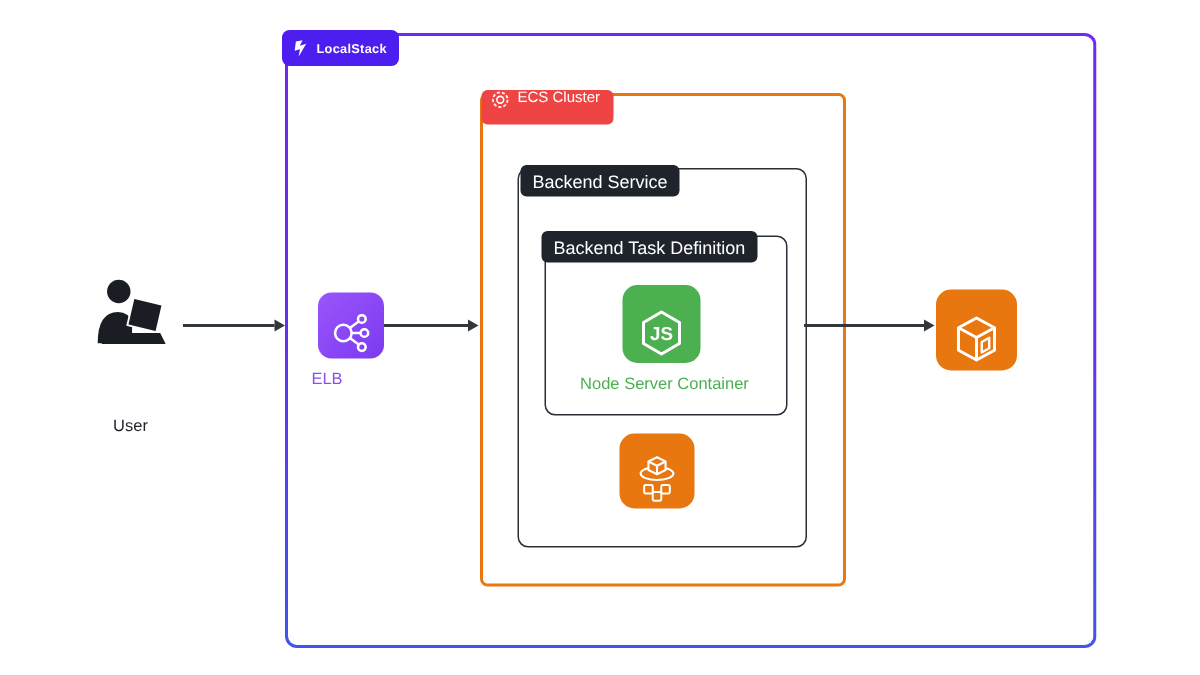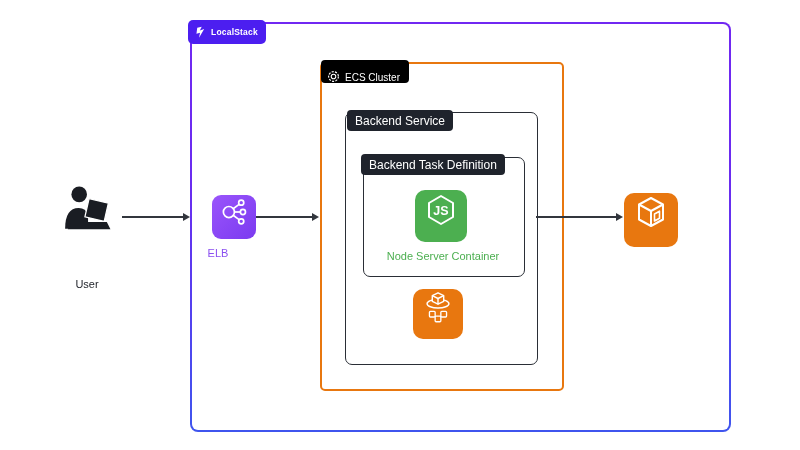--- a/index.html
+++ b/index.html
@@ -20,39 +20,39 @@
     position:absolute;left:188px;top:20px;height:24px;padding:0 8px 0 6px;
     background:#4c1ef0;border-radius:5px;display:flex;align-items:center;gap:4px;z-index:3;
   }
   .localstack-tab span{color:#ffffff;font-size:8.5px;font-weight:bold;letter-spacing:.2px;}
   .ecs-box{
     position:absolute;left:320px;top:62px;width:240px;height:325px;
     border:2px solid #e8770f;border-radius:5px;z-index:1;
   }
   .ecs-tag{
     position:absolute;left:321px;top:60px;height:23px;padding:0 9px 0 6px;
-    background:#000000;border-radius:4px;display:flex;align-items:flex-end;gap:5px;z-index:3;
+    background:#ef4444;border-radius:4px;display:flex;align-items:flex-start;gap:5px;z-index:3;
   }
   .ecs-tag span{color:#ffffff;font-size:10px;}
   .service-box{
     position:absolute;left:345px;top:112px;width:191px;height:251px;
     border:1.5px solid #2a2e36;border-radius:7px;z-index:1;background:#fff;
   }
   .taskdef-box{
     position:absolute;left:363px;top:157px;width:160px;height:118px;
     border:1.5px solid #2a2e36;border-radius:7px;z-index:1;background:#fff;
   }
   .dark-label{
     position:absolute;height:21px;padding:0 8px;background:#1f232c;border-radius:4px;
     display:flex;align-items:center;color:#ffffff;font-size:12px;z-index:3;white-space:nowrap;
   }
   #service-label{left:347px;top:110px;}
   #taskdef-label{left:361px;top:154px;}
   
-  .icon-card{position:absolute;display:flex;align-items:flex-start;justify-content:center;z-index:2;}
+  .icon-card{position:absolute;display:flex;align-items:flex-end;justify-content:center;z-index:2;}
   .node-icon{left:415px;top:190px;width:52px;height:52px;background:#4caf50;border-radius:10px;}
   .ecs-service-icon{left:413px;top:289px;width:50px;height:50px;background:#e8770f;border-radius:10px;}
   .elb-icon{left:212px;top:195px;width:44px;height:44px;border-radius:9px;
     background:linear-gradient(135deg,#9a55fb 0%,#7b3af0 100%);}
   .ecr-icon{left:624px;top:193px;width:54px;height:54px;background:#e8770f;border-radius:10px;}
   .user-icon{left:62px;top:185px;width:50px;height:50px;}
   
   .node-label{position:absolute;font-size:11px;text-align:center;z-index:2;}
   #node-container-label{left:363px;top:250px;width:160px;color:#4caf50;}
   #elb-label{left:176px;top:247px;width:84px;color:#8a4ff0;}

